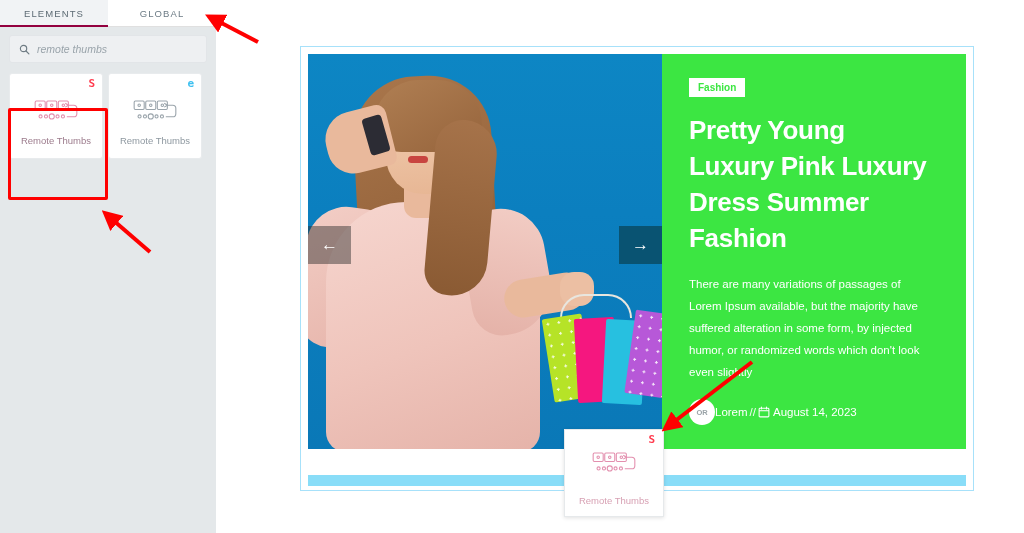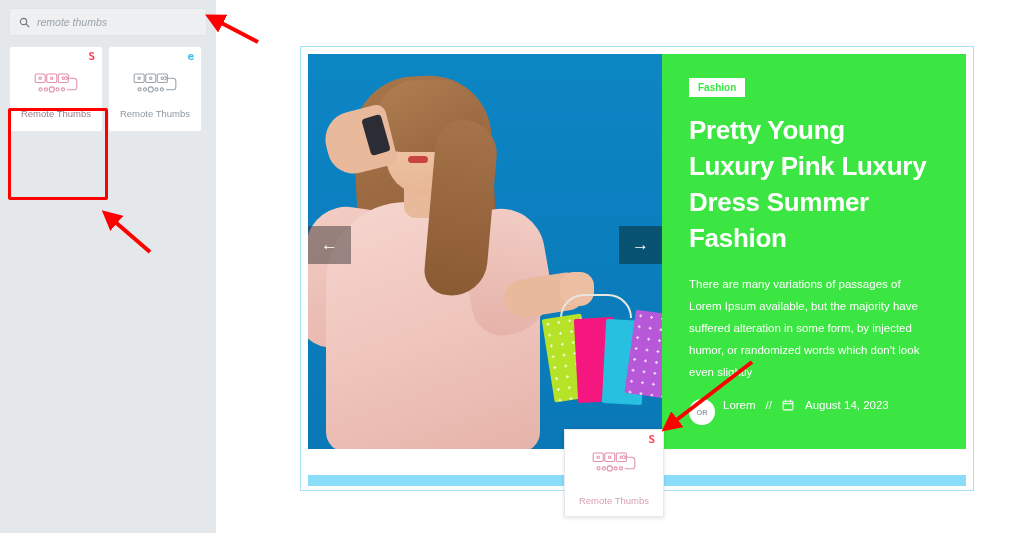--- a/index.html
+++ b/index.html
@@ -211,21 +211,21 @@
     font-size: 10px; font-weight: bold; padding: 4px 9px; margin-bottom: 16px;
   }
   .post-title {
     color: #fff; font-size: 26px; font-weight: bold; line-height: 1.38;
     letter-spacing: -.3px; margin-bottom: 16px; max-width: 250px;
   }
   .post-excerpt {
     color: #fff; font-size: 11.5px; line-height: 1.93; max-width: 270px;
     margin-bottom: 16px;
   }
-  .meta { display: flex; align-items: flex-start; gap: 8px; color: #fff; font-size: 11.5px; }
+  .meta { display: flex; align-items: center; gap: 0; color: #fff; font-size: 11.5px; }
   .avatar {
     width: 26px; height: 26px; border-radius: 50%; background: #fff;
     display: flex; align-items: center; justify-content: center;
     color: #9aa3a8; font-size: 7.5px; font-weight: bold; flex: none;
   }
   .meta .sep { opacity: .95; margin: 0 2px; }
   .cal-icon { display: inline-flex; align-items: center; margin-right: 3px; }
 
   
   .drop-white { height: 26px; background: #fff; }
@@ -248,20 +248,24 @@
                pointer-events: none; z-index: 40; }
 </style>
 </head>
 <body>
 
 <div class="screen">
 
   <div class="panel">
 
 
+    <div class="tabs">
+      <div class="tab active">ELEMENTS</div>
+      <div class="tab">GLOBAL</div>
+    </div>
 
     <div class="panel-body">
 
       <div class="search-wrap">
         <svg width="11" height="11" viewBox="0 0 16 16">
           <circle cx="6.6" cy="6.6" r="4.6" fill="none" stroke="#6f7c84" stroke-width="1.7"></circle>
           <line x1="10.2" y1="10.2" x2="14.4" y2="14.4" stroke="#6f7c84" stroke-width="1.7" stroke-linecap="round"></line>
         </svg>
         <input class="search-input" type="text" value="remote thumbs" style="">
       </div>

